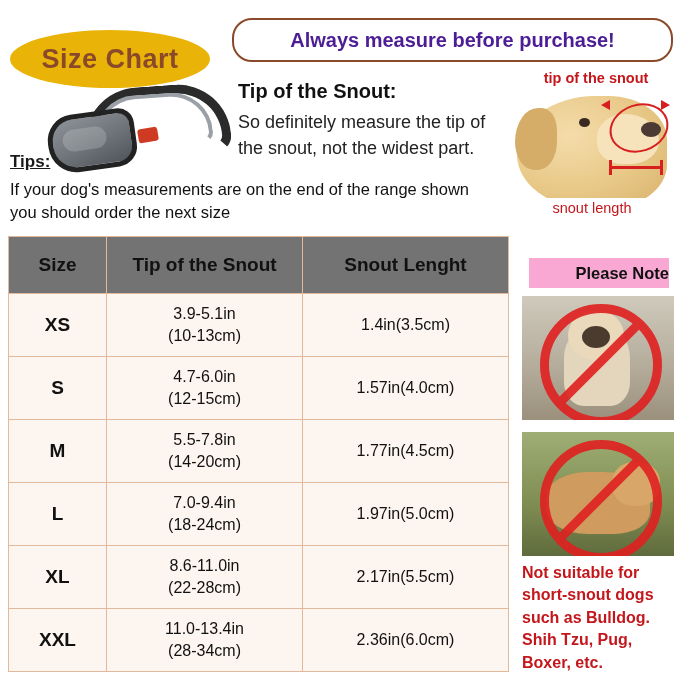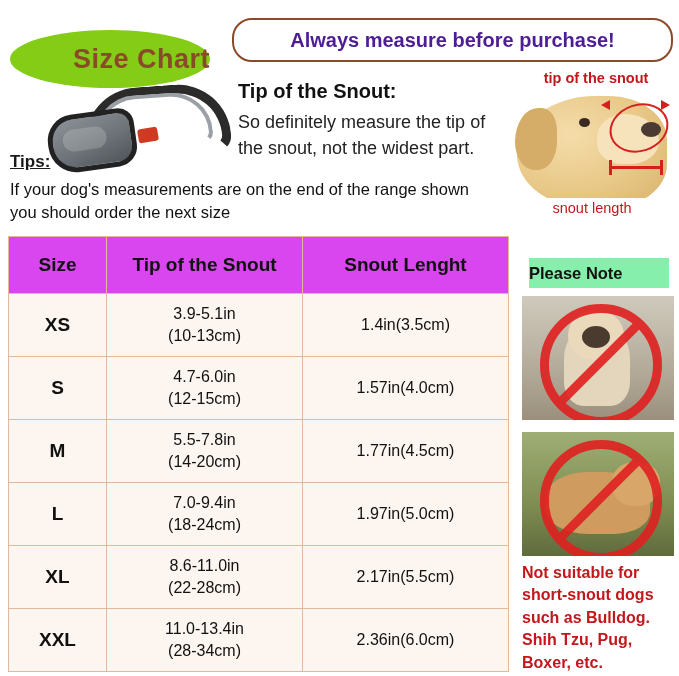--- a/index.html
+++ b/index.html
@@ -21,25 +21,25 @@
     position: relative;
     height: 228px;
   }
 
   .size-chart-badge {
     position: absolute;
     left: 10px;
     top: 30px;
     width: 200px;
     height: 58px;
-    background: #84cc16;
+    background: #eab308;
     border-radius: 50% / 50%;
     display: flex;
     align-items: center;
-    justify-content: flex-end;
+    justify-content: center;
   }
   .size-chart-badge span {
     font-size: 27px;
     font-weight: bold;
     color: #8a4a2a;
     letter-spacing: 0.5px;
   }
 
   .banner {
     position: absolute;
@@ -287,21 +287,21 @@
   }
   table.size-table th, table.size-table td {
     border: 1px solid #e3b99b;
     text-align: center;
     color: #111;
   }
   table.size-table th {
     height: 54px;
     font-size: 19px;
     font-weight: bold;
-    background: #d946ef;
+    background: #737373;
   }
   table.size-table td {
     height: 60px;
     font-size: 16px;
     line-height: 1.35;
     background: #fdf5ef;
   }
   table.size-table td.size-cell {
     font-size: 19px;
     font-weight: bold;
@@ -310,24 +310,24 @@
   .col-tip { width: 196px; }
   .col-len { width: 206px; }
 
   
   .note-header {
     position: absolute;
     left: 529px;
     top: 258px;
     width: 140px;
     height: 30px;
-    background: #86efac;
+    background: #f9a8d4;
     display: flex;
     align-items: center;
-    justify-content: flex-start;
+    justify-content: flex-end;
   }
   .note-header span {
     font-size: 16.5px;
     font-weight: bold;
     color: #111;
   }
 
   .note-photo {
     position: absolute;
     left: 522px;

